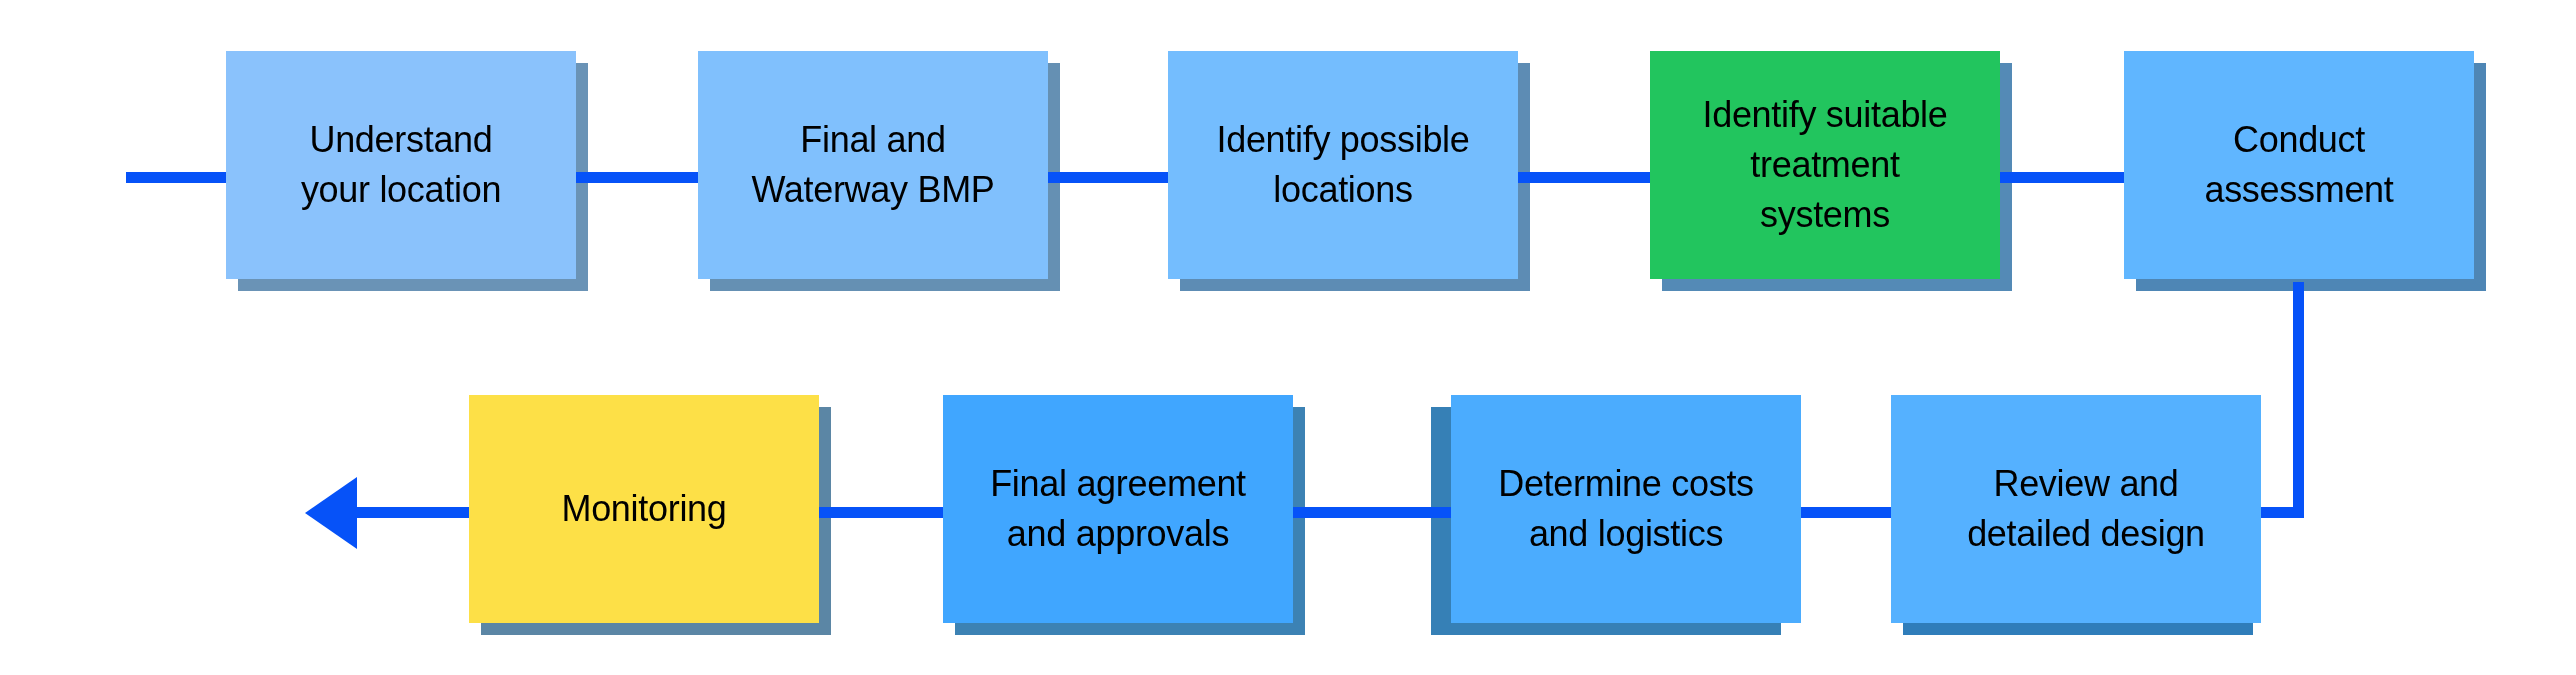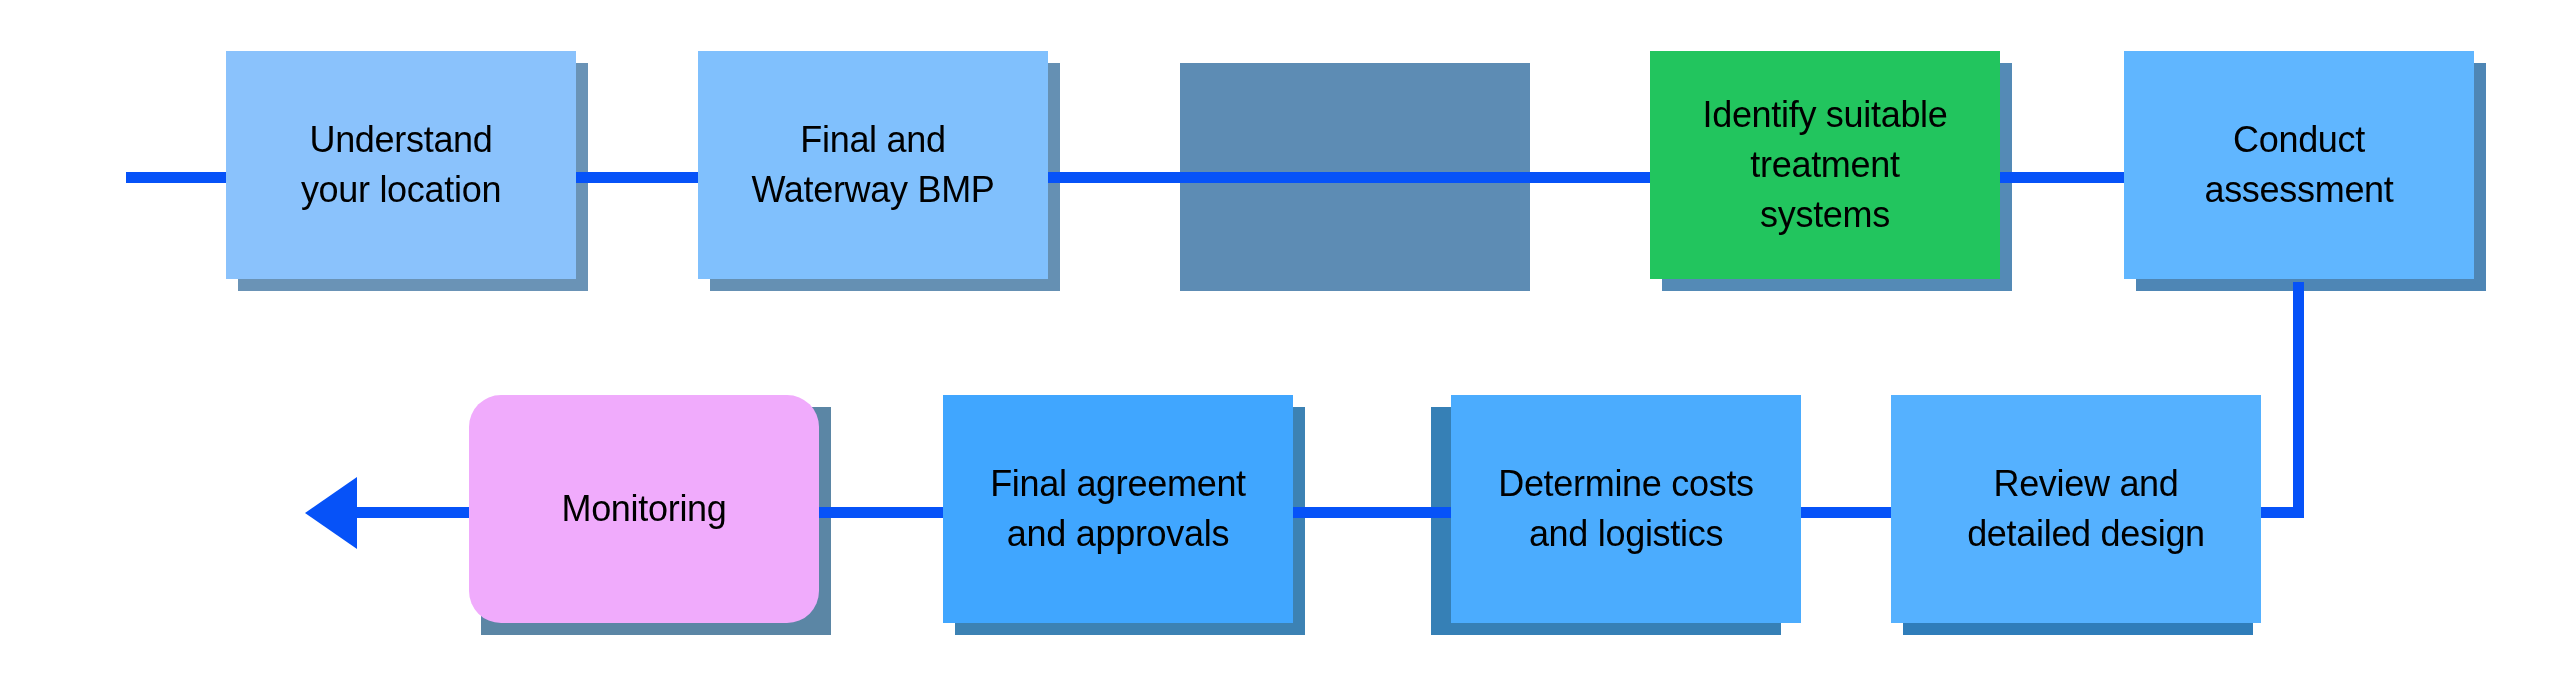--- a/index.html
+++ b/index.html
@@ -80,20 +80,24 @@
     </div>
   <div id="layer-boxes" class="layer">
       <div class="step-face" style="left: 192px; top: 51px; background: rgb(138, 194, 252);">
         <span class="step-label">Understand
 your location</span>
       </div>
       <div class="step-face" style="left: 664px; top: 51px; background: rgb(128, 192, 253);">
         <span class="step-label">Final and
 Waterway BMP</span>
       </div>
+      <div class="step-face" style="left: 1134px; top: 51px; background: rgb(116, 189, 254);">
+        <span class="step-label">Identify possible
+locations</span>
+      </div>
       <div class="step-face" style="left: 1616px; top: 51px; background: #22c55e;">
         <span class="step-label">Identify suitable
 treatment
 systems</span>
       </div>
       <div class="step-face" style="left: 2090px; top: 51px; background: rgb(96, 182, 255);">
         <span class="step-label">Conduct
 assessment</span>
       </div>
       <div class="step-face" style="left: 1857px; top: 395px; background: rgb(85, 177, 255); padding-left: 20px;">
@@ -101,18 +105,18 @@
 detailed design</span>
       </div>
       <div class="step-face" style="left: 1417px; top: 395px; background: rgb(75, 172, 254);">
         <span class="step-label">Determine costs
 and logistics</span>
       </div>
       <div class="step-face" style="left: 909px; top: 395px; background: rgb(64, 166, 255);">
         <span class="step-label">Final agreement
 and approvals</span>
       </div>
-      <div class="step-face" style="left: 435px; top: 395px; background: #f0abfc; border-radius: 32px;">
+      <div class="step-face" style="left: 435px; top: 395px; background: #fde047;">
         <span class="step-label">Monitoring</span>
       </div>
     </div>
 </div>
 
 
 </body></html>

